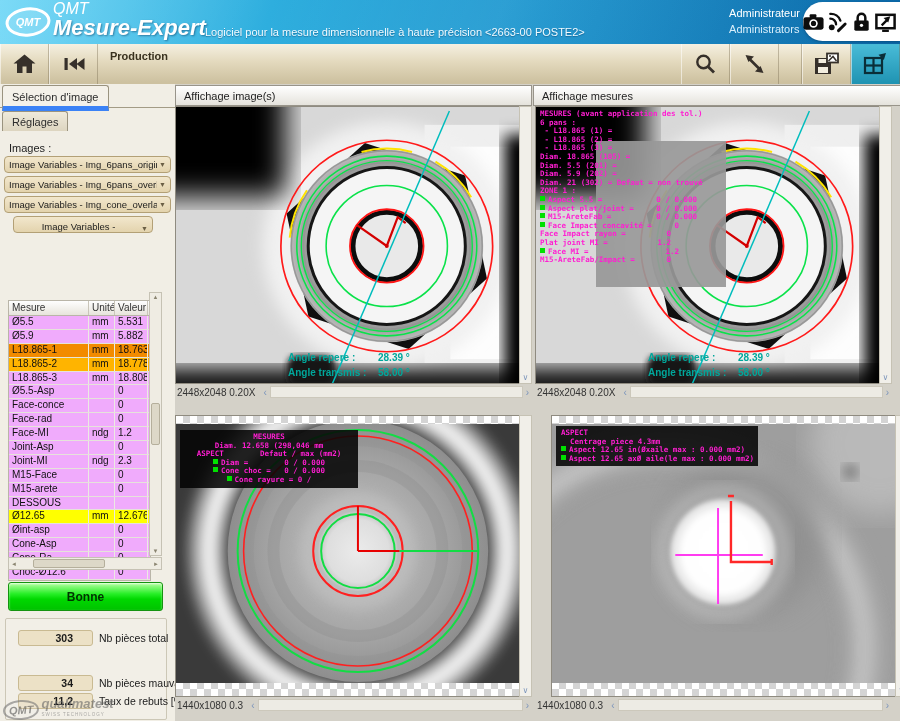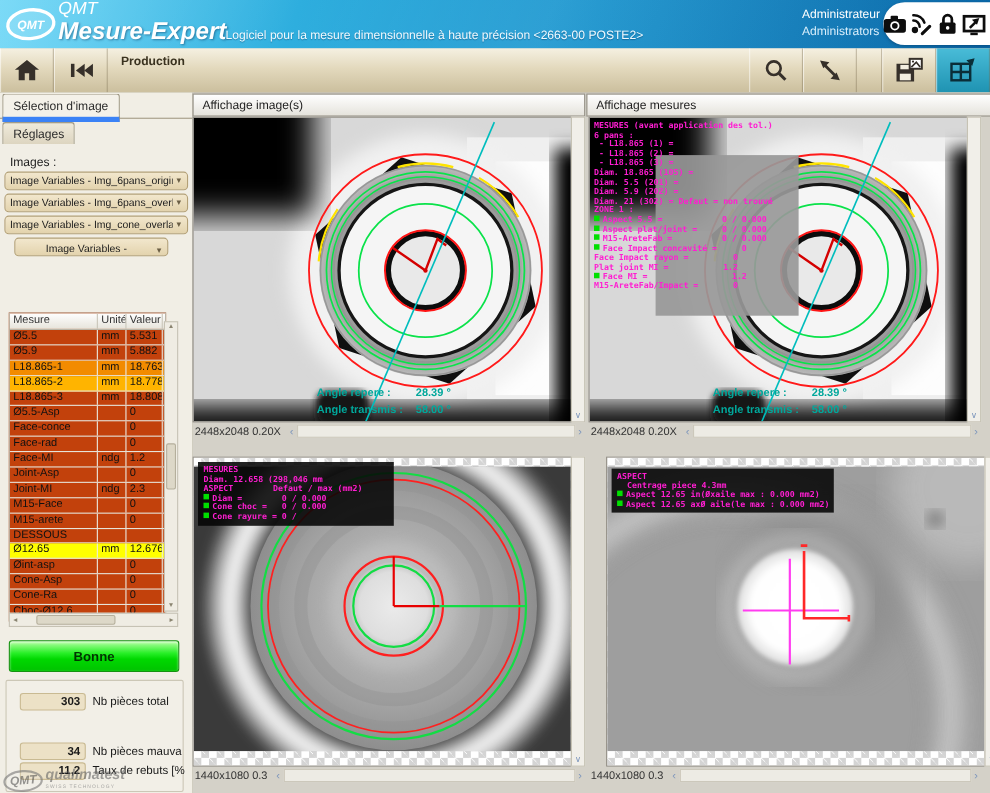--- a/index.html
+++ b/index.html
@@ -37,21 +37,21 @@
   .tab.active{background:#f4f1e9;padding-top:5px;margin-top:0;z-index:2;border-bottom:5px solid #3b82f6;margin-bottom:-1px;}
   .lbl-images{position:absolute;left:9px;top:58px;font-size:11px;color:#1d1d1d;}
   .dd-list{position:absolute;left:4px;top:72px;width:167px;}
   .dd{height:15px;margin-bottom:3px;background:linear-gradient(#f2e7cd,#e3d3ad);border:1px solid #b3a076;border-radius:4px;
       display:flex;align-items:center;font-size:9.5px;color:#1c1c1c;padding:0 4px;cursor:pointer;white-space:nowrap;overflow:hidden;}
   .dd .dd-label{flex:1;overflow:hidden;}
   .dd .arr{color:#6b5f45;font-size:7px;margin-left:2px;}
   .dd.center{margin-left:9px;margin-right:18px;align-items:flex-end;}
   .dd.center .dd-label{text-align:center;}
   
-  .mtable{position:absolute;left:8px;top:200px;width:141px;background:#c2410c;border:1px solid #b9b5a8;font-size:10px;color:#111;}
+  .mtable{position:absolute;left:8px;top:216px;width:141px;background:#f0abfc;border:1px solid #b9b5a8;font-size:10px;color:#111;}
   .mhead{display:grid;grid-template-columns:80px 26px 33px;height:14px;line-height:14px;
          background:linear-gradient(#fefefe,#e7e4db);border-bottom:1px solid #b9b5a8;font-weight:normal;color:#333;}
   .mhead span{padding-left:3px;border-right:1px solid #c9c5b9;overflow:hidden;white-space:nowrap;}
   .mrow{display:grid;grid-template-columns:80px 26px 33px;height:12.9px;line-height:12.9px;border-bottom:1px solid #e6e3da;cursor:default;}
   .mrow span{padding-left:3px;border-right:1px solid #eceae2;overflow:hidden;white-space:nowrap;}
   .mrow.hl-orange1{background:#f28b00;}
   .mrow.hl-orange2{background:#ffb400;}
   .mrow.hl-yellow{background:#ffff00;}
   .tv{position:absolute;left:149px;top:208px;width:11px;height:262px;background:#efece3;border:1px solid #c6c2b4;
       display:flex;flex-direction:column;justify-content:space-between;align-items:center;font-size:6px;color:#8a8470;cursor:pointer;}
@@ -62,21 +62,21 @@
   .th span{padding:0 2px;}
   .tv span{padding:1px 0;}
   
   .btn-bonne{position:absolute;left:8px;top:498px;width:153px;height:27px;border:1px solid #15930f;border-radius:3px;
              background:linear-gradient(#b4ffa0,#27ef27 40%,#00d800 60%,#00c300);
              display:flex;align-items:center;justify-content:center;font-size:12px;font-weight:bold;color:#003300;cursor:pointer;
              box-shadow:inset 0 1px 2px rgba(255,255,255,.7);}
   .cbox{position:absolute;left:5px;top:534px;width:160px;height:100px;background:#f2efe7;border:1px solid #ccc7b6;border-radius:2px;}
   .cfield{position:absolute;left:12px;display:flex;align-items:center;white-space:nowrap;}
   .cval{width:54px;height:14px;line-height:14px;background:#ece1c6;border:1px solid #c9ba92;border-radius:3px;
-        font-size:10.5px;font-weight:bold;color:#1a1a1a;text-align:right;padding-right:4px;}
+        font-size:10.5px;font-weight:bold;color:#1a1a1a;text-align:right;padding-right:19px;}
   .clab{font-size:10.5px;color:#1a1a1a;margin-left:6px;}
   .wm{position:absolute;left:3px;bottom:1px;display:flex;align-items:flex-end;opacity:.6;z-index:3;}
   .wm .wq{font-size:11px;font-weight:bold;font-style:italic;color:#555;border:2px solid #777;border-radius:50%;
           padding:2px 4px;transform:rotate(-4deg);background:rgba(240,240,240,.3);}
   .wm .wn{font-size:13px;font-weight:bold;font-style:italic;color:#666;margin-left:2px;line-height:11px;}
   .wm .ws{font-size:4.5px;letter-spacing:1px;color:#777;display:block;font-style:normal;font-weight:normal;}
   
   .viewer{position:absolute;left:175px;top:84px;width:725px;height:637px;background:#d4d1c8;}
   .phdr{position:absolute;top:1px;height:19px;background:linear-gradient(#ffffff,#e5e3dc);border:1px solid #98948a;
         font-size:11px;color:#1e1e1e;display:flex;align-items:center;padding-left:8px;}
@@ -105,21 +105,21 @@
   
   .angles{position:absolute;left:112px;top:242px;line-height:13px;z-index:5;}
   .a-lab{display:inline-block;width:90px;color:#00a79b;font-size:10px;font-weight:bold;}
   .a-val{color:#00a79b;font-size:10px;font-weight:bold;}
   .grayrect{position:absolute;left:60px;top:34px;width:130px;height:146px;background:rgba(152,152,152,.92);z-index:3;}
   .ovl{position:absolute;left:4px;top:3px;z-index:6;}
   .ovl-line{font-family:"DejaVu Sans Mono",monospace;font-size:7.5px;font-weight:bold;color:#ff1ed2;
             line-height:8.6px;white-space:pre;}
   .ovl-line.sq::before{content:"";display:inline-block;width:5px;height:5px;background:#00e000;margin-right:3px;vertical-align:1px;}
   .ovl-box{position:absolute;background:rgba(5,5,5,.88);padding:3px 5px;z-index:6;}
-  #ovl-bl{left:4px;top:4px;width:168px;}
+  #ovl-bl{left:4px;top:14px;width:168px;text-align:center;}
   #ovl-br{left:4px;top:10px;width:192px;}
   .timings{position:absolute;left:10px;top:222px;z-index:6;line-height:13.2px;}
   .t-lab{display:inline-block;width:96px;color:#0090dd;font-size:11px;font-weight:bold;}
   .t-val{display:inline-block;width:56px;color:#0090dd;font-size:11px;font-weight:bold;text-align:right;}
   .hidden-defs{position:absolute;width:0;height:0;overflow:hidden;}
 </style>
 </head>
 <body>
 
 <div class="app">

